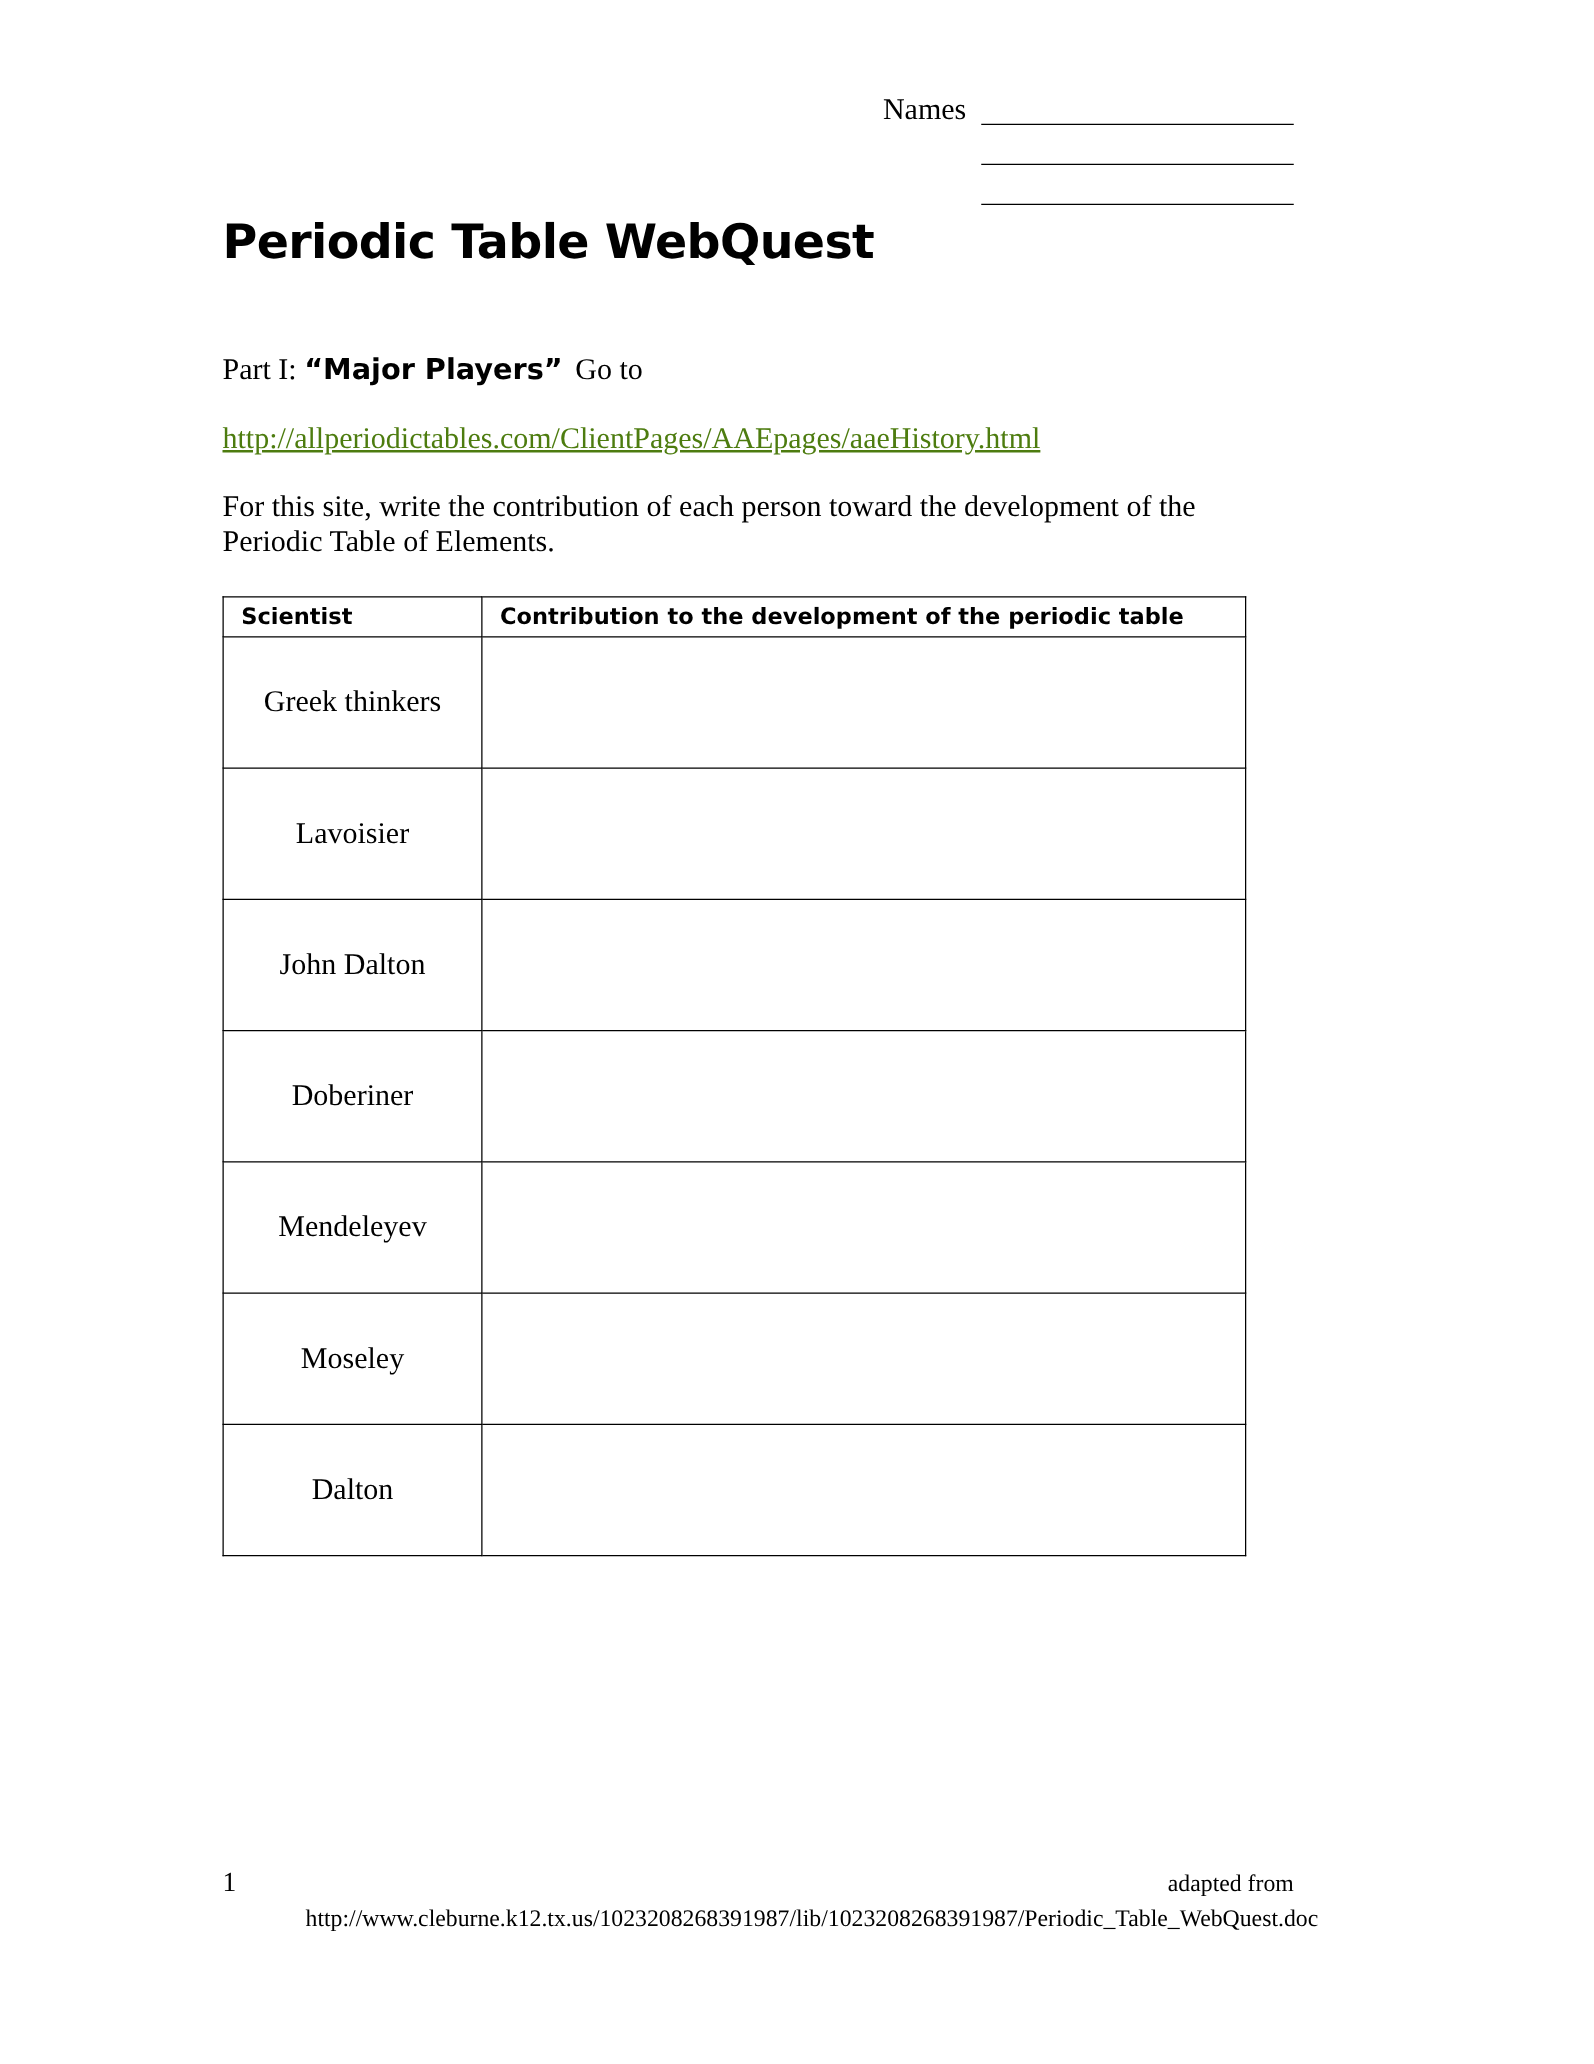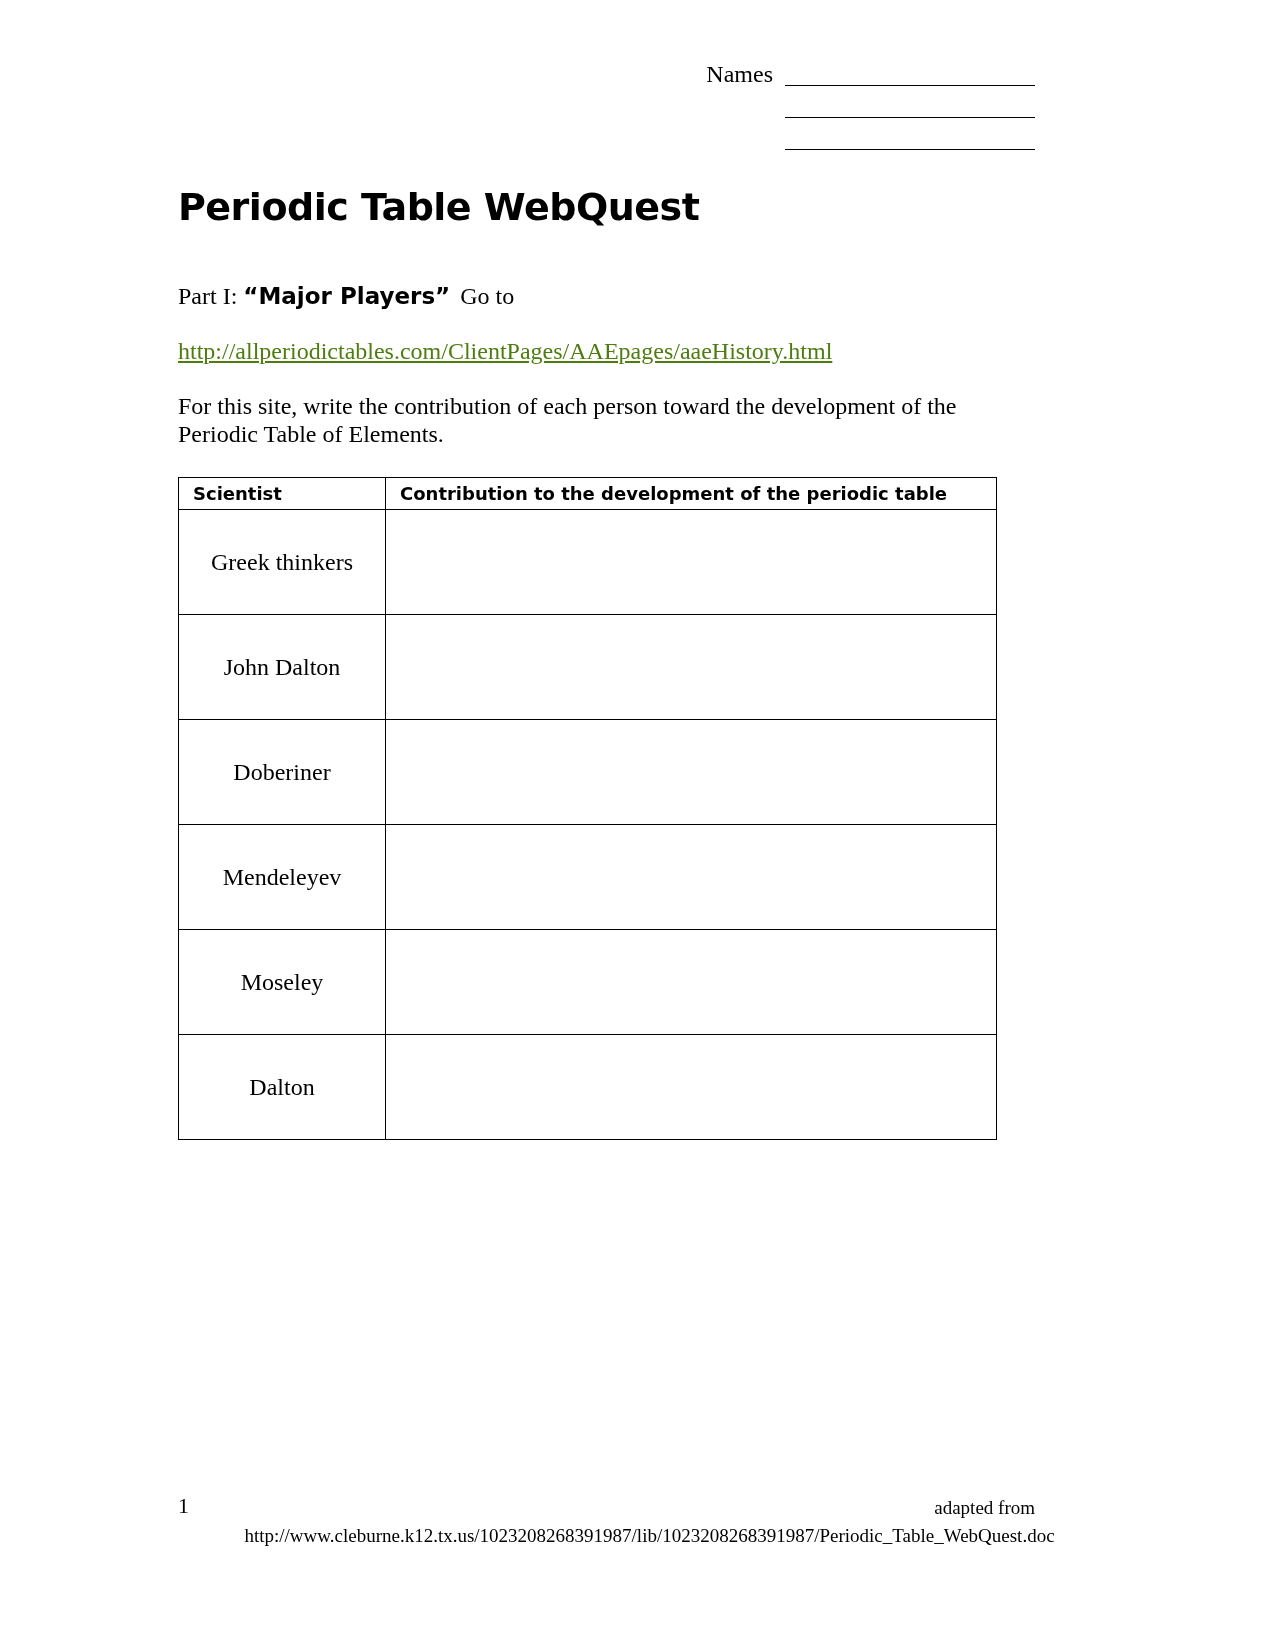--- a/index.html
+++ b/index.html
@@ -16,21 +16,21 @@
     width: 1275px;
     height: 1651px;
     margin: 0 auto;
     background: #ffffff;
     overflow: hidden;
   }
 
   
   .names-block {
     position: absolute;
-    top: 62px;
+    top: 76px;
     left: 0;
     width: 100%;
     text-align: right;
     padding-right: 240px;
     box-sizing: border-box;
     padding-left: 35px;
   }
   .names-row {
     display: flex;
     justify-content: flex-end;
@@ -44,21 +44,21 @@
   }
   .names-rule {
     width: 250px;
     border-bottom: 1.5px solid #000;
     height: 18px;
   }
 
   
   .doc-title {
     position: absolute;
-    top: 188px;
+    top: 174px;
     left: 178px;
     font-family: "DejaVu Sans", sans-serif;
     font-weight: bold;
     font-size: 38px;
     letter-spacing: -0.5px;
     line-height: 1;
   }
 
   
   .part-line {
@@ -203,20 +203,24 @@
           <th>Scientist</th>
           <th>Contribution to the development of the periodic table</th>
         </tr>
       </thead>
       <tbody>
         <tr>
           <td class="scientist">Greek thinkers</td>
           <td class="contrib"></td>
         </tr>
         <tr>
+          <td class="scientist">Lavoisier</td>
+          <td class="contrib"></td>
+        </tr>
+        <tr>
           <td class="scientist">John Dalton</td>
           <td class="contrib"></td>
         </tr>
         <tr>
           <td class="scientist">Doberiner</td>
           <td class="contrib"></td>
         </tr>
         <tr>
           <td class="scientist">Mendeleyev</td>
           <td class="contrib"></td>

